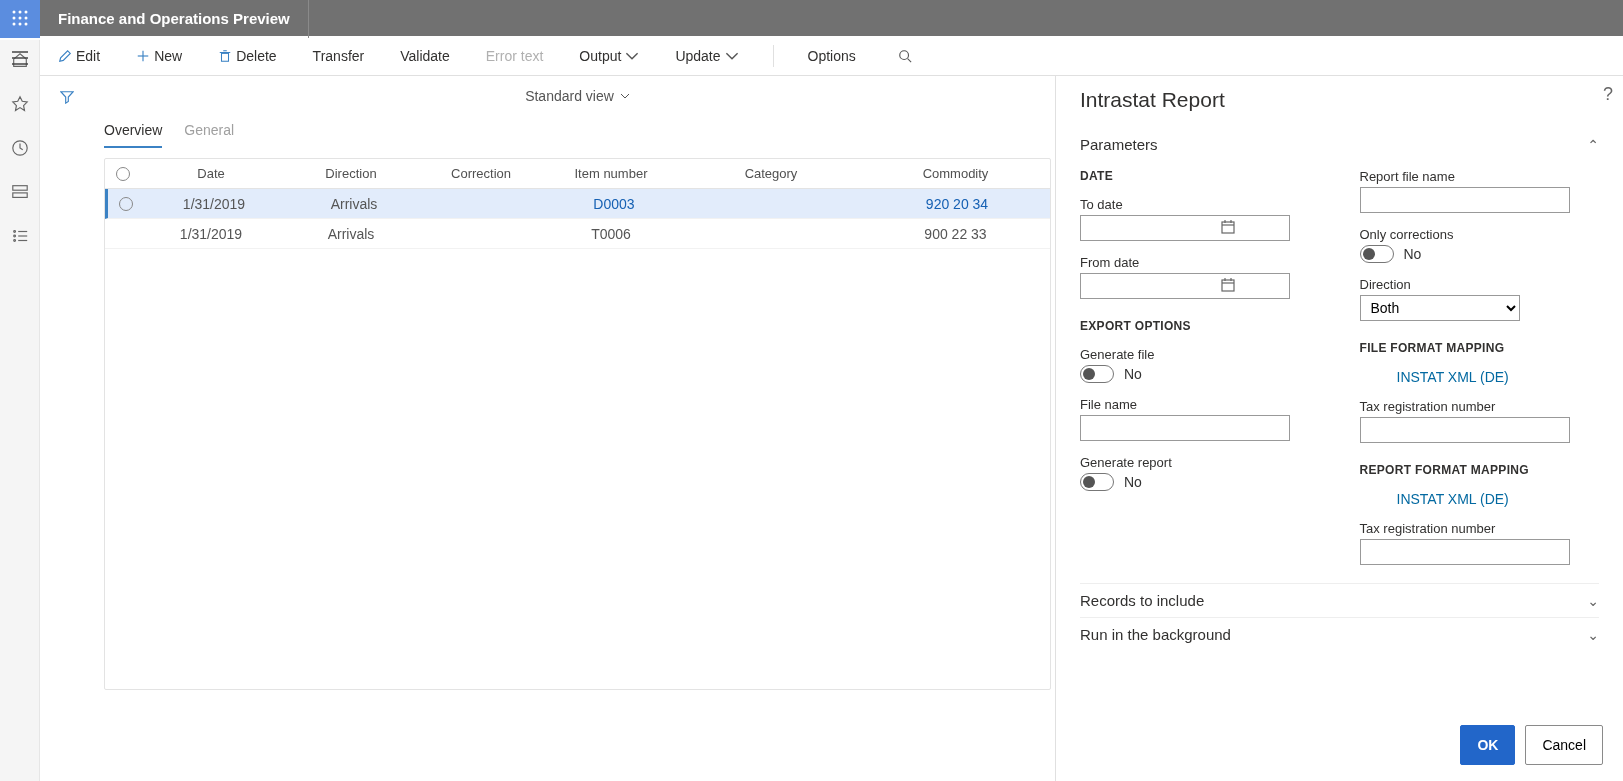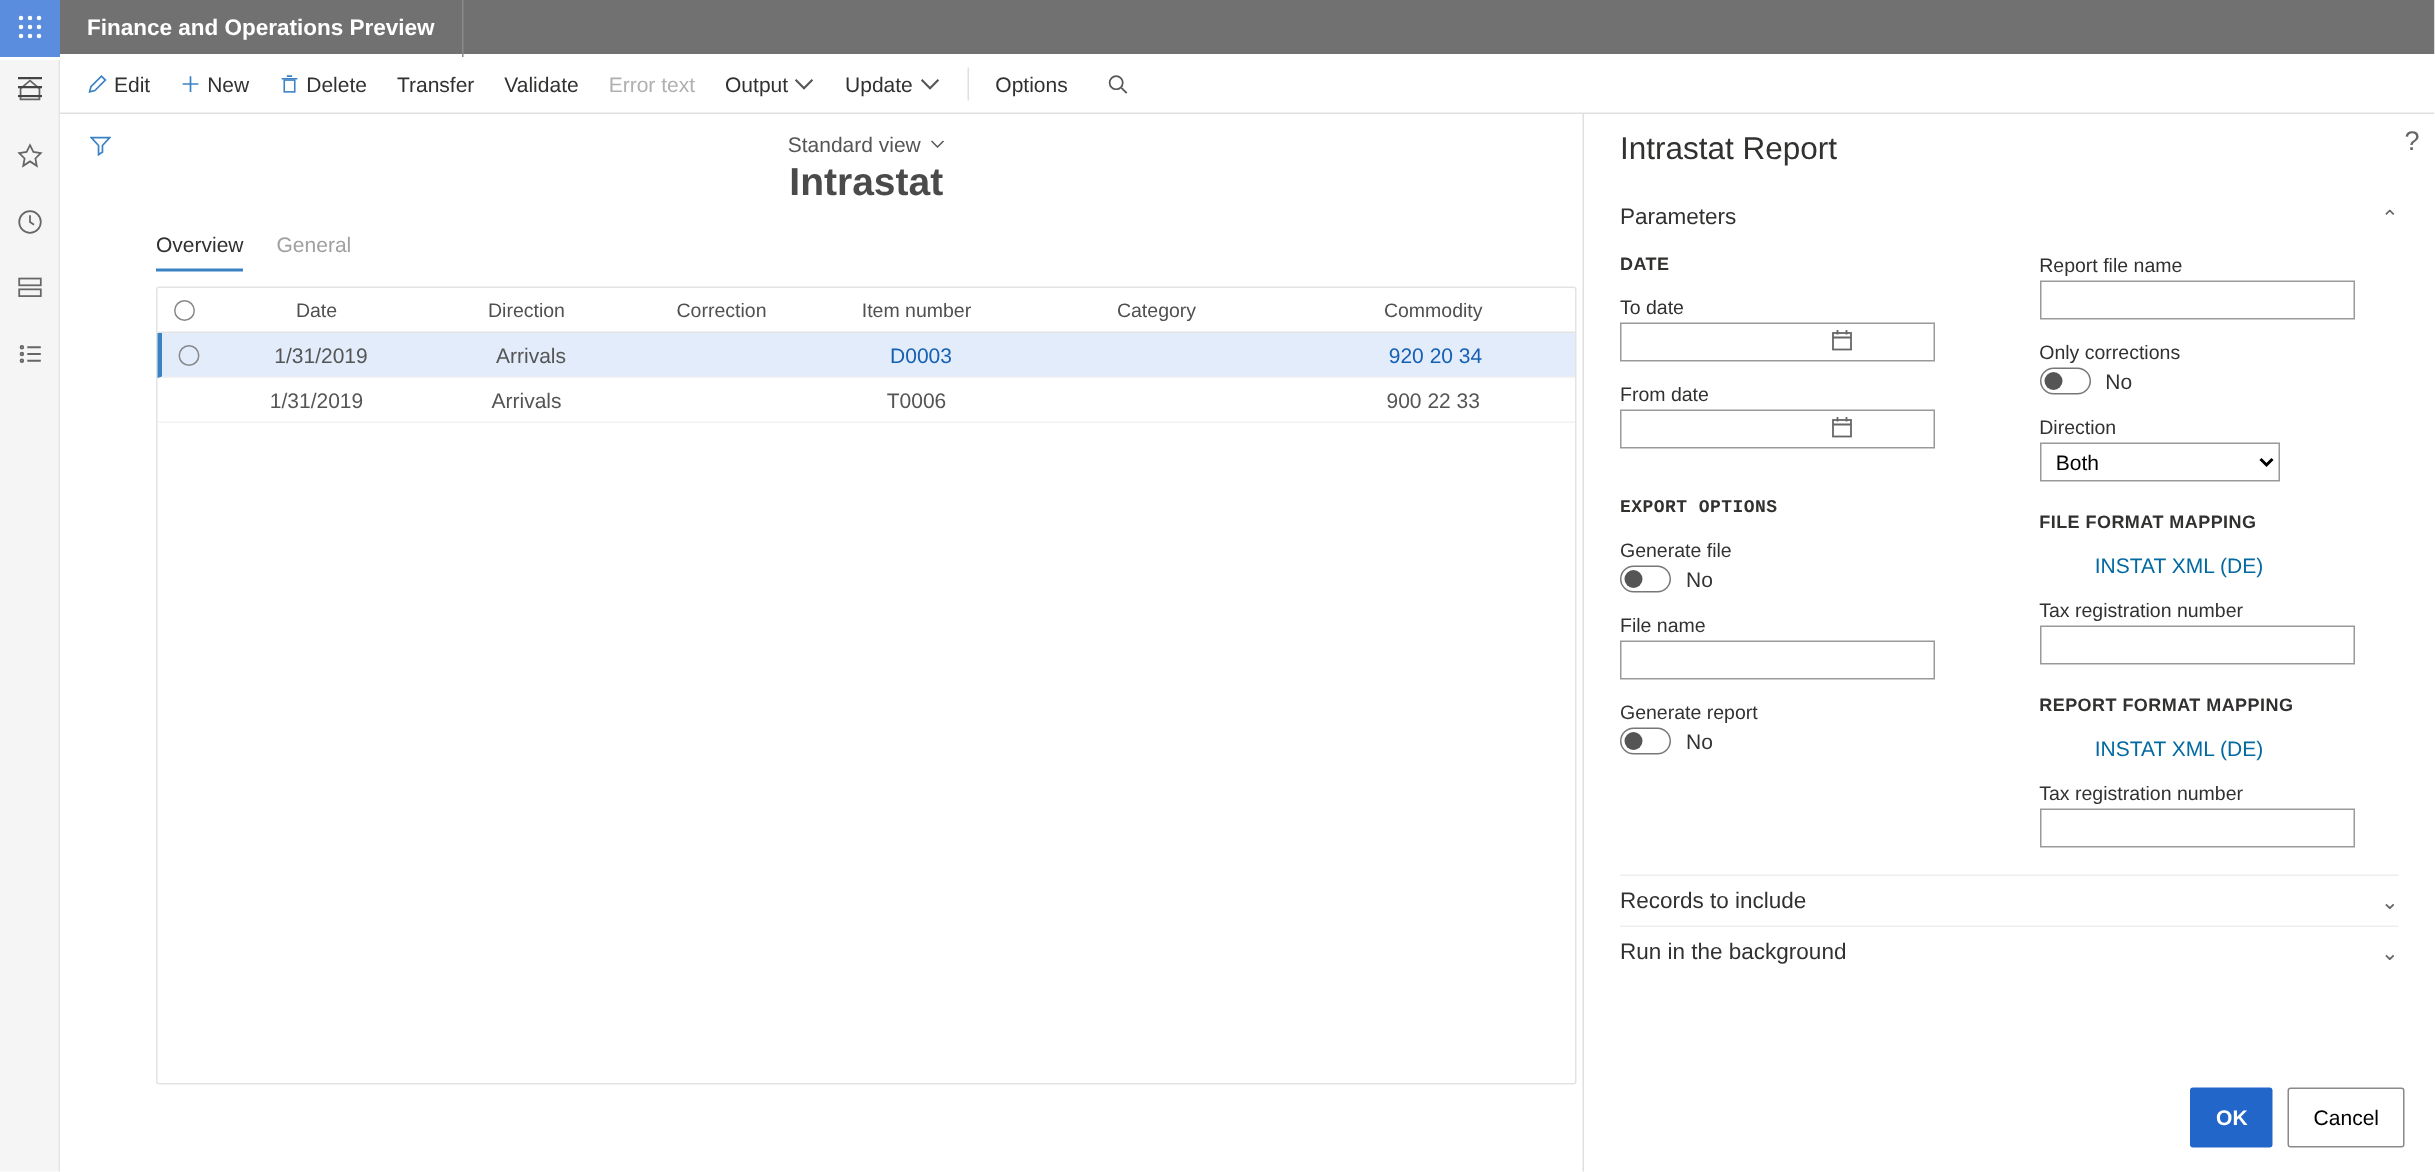--- a/index.html
+++ b/index.html
@@ -5,21 +5,21 @@
   * { box-sizing: border-box; margin: 0; padding: 0; font-family: "Segoe UI", Arial, sans-serif; }
   body { width: 1623px; height: 781px; overflow: hidden; background: #fff; font-size: 14px; color: #333; }
 
   
   .topbar { height: 36px; background: #717171; display: flex; align-items: center; color: #fff; }
   .waffle { width: 40px; height: 40px; background: #5b8ddf; display: flex; align-items: center; justify-content: center; }
   .app-title { padding: 0 18px; font-size: 15px; font-weight: 600; }
   .topbar-divider { width: 1px; height: 40px; background: #8a8a8a; }
 
   
-  .cmdbar { height: 40px; border-bottom: 1px solid #e0e0e0; display: flex; align-items: center; padding-left: 50px; gap: 4px; }
+  .cmdbar { height: 40px; border-bottom: 1px solid #e0e0e0; display: flex; align-items: center; padding-left: 50px; gap: 20px; }
   .cmd { display: inline-flex; align-items: center; gap: 4px; padding: 4px 8px; color: #323130; cursor: pointer; font-size: 14px; }
   .cmd.disabled { color: #b0b0b0; }
   .cmd svg { width: 14px; height: 14px; }
   .cmd-sep { width: 1px; height: 22px; background: #e0e0e0; margin: 0 6px; }
 
   
   .leftrail { position: absolute; left: 0; top: 40px; width: 40px; height: calc(100% - 40px); background: #f5f5f5; display: flex; flex-direction: column; align-items: center; padding-top: 6px; gap: 16px; border-right: 1px solid #e6e6e6; }
   .rail-btn { width: 40px; height: 28px; display: flex; align-items: center; justify-content: center; color: #555; }
 
   
@@ -205,21 +205,20 @@
             <path d="M1 2h14l-5.5 6v5l-3 2v-7z"></path>
           </svg>
       </div>
       <div class="page-inner">
         <div class="view-label">
           <span>Standard view</span>
           <svg width="10" height="10" viewBox="0 0 10 10" fill="none" stroke="#555">
               <path d="M1 3l4 4 4-4"></path>
             </svg>
         </div>
-        <div class="page-title">Intrastat</div>
 
         <div class="tabs">
           <div class="tab active">Overview</div>
           <div class="tab">General</div>
         </div>
 
         <div class="grid">
           <div class="grid-header">
             <div class="row-radio">
                 <span></span>
@@ -288,21 +287,21 @@
             <div class="date-wrap">
               <input type="text" style="">
               <span class="cal"><svg width="16" height="16" viewBox="0 0 16 16" fill="none" stroke="#666" stroke-width="1.2">
                     <rect x="2" y="3" width="12" height="11"></rect>
                     <line x1="2" y1="6" x2="14" y2="6"></line>
                     <line x1="5" y1="1" x2="5" y2="4"></line>
                     <line x1="11" y1="1" x2="11" y2="4"></line>
                   </svg></span>
             </div>
           </div>
-          <div class="group-label" style="margin-top:18px;font-family:Liberation Mono, monospace;">EXPORT OPTIONS</div>
+          <div class="group-label" style="margin-top:6px;">EXPORT OPTIONS</div>
           <div class="field">
             <div class="field-label">Generate file</div>
             <div class="toggle-row">
               <div class="toggle">
                   <div class="knob"></div>
                 </div>
               <span>No</span>
             </div>
           </div>
           <div class="field">

